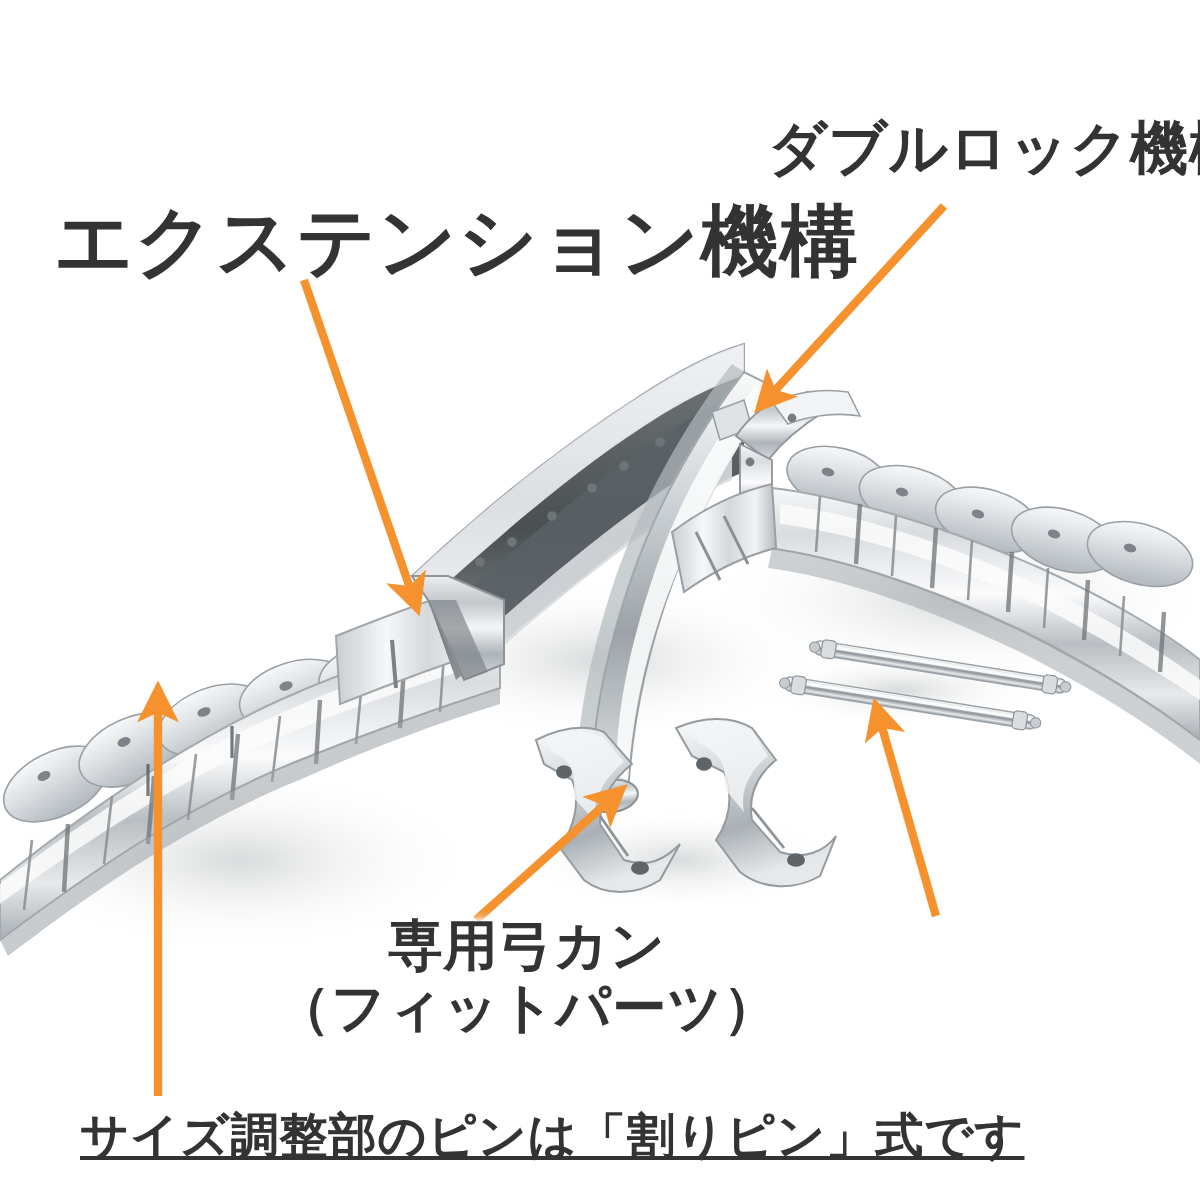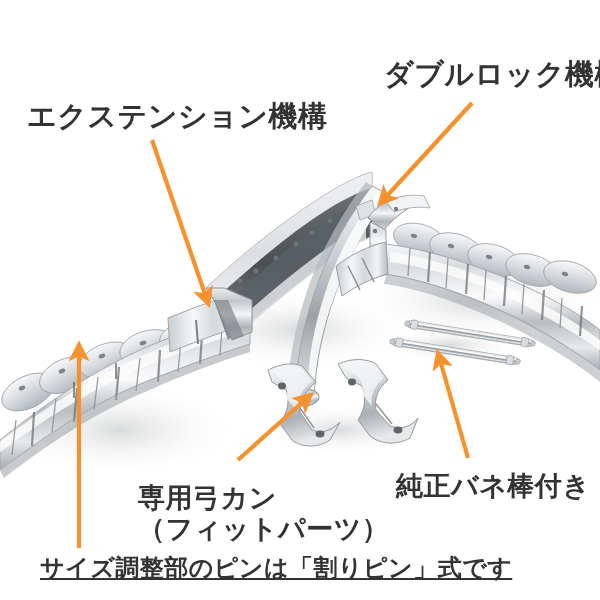--- a/index.html
+++ b/index.html
@@ -16,23 +16,23 @@
   #photo{position:absolute;left:0;top:0;width:600px;height:600px;}
   .label{
     position:absolute;
     color:#333333;
     font-weight:bold;
     white-space:pre;
     letter-spacing:.5px;
     line-height:1.15;
     text-shadow:0 0 2px #fff,0 0 4px #fff,0 0 6px #fff;
   }
-  #lbl-extension{left:27px;  top:100px; font-size:29px;}
+  #lbl-extension{left:27px;  top:100px; font-size:39px;}
   #lbl-doublelock{left:384px;top:58px;  font-size:29px;}
-  #lbl-fitparts{ left:138px; top:482px; font-size:27px;}
+  #lbl-fitparts{ left:138px; top:458px; font-size:27px;text-align:center;}
   #lbl-springbar{left:396px; top:470px; font-size:27px;}
   #lbl-splitpin{ left:40px;  top:555px; font-size:24px;text-decoration:underline;}
   .arrows{position:absolute;left:0;top:0;width:600px;height:600px;}
 </style>
 </head>
 <body>
 
 <div id="stage">
 
   <svg id="photo" viewBox="0 0 600 600">
@@ -318,17 +318,16 @@
     </g>
   </svg>
 
   <div class="label" id="lbl-extension">エクステンション機構</div>
 
   <div class="label" id="lbl-doublelock">ダブルロック機構</div>
 
   <div class="label" id="lbl-fitparts">専用弓カン
 （フィットパーツ）</div>
 
-  <div class="label" id="lbl-springbar">純正バネ棒付き</div>
 
   <div class="label" id="lbl-splitpin">サイズ調整部のピンは「割りピン」式です</div>
 
 </div>
 
 </body></html>

